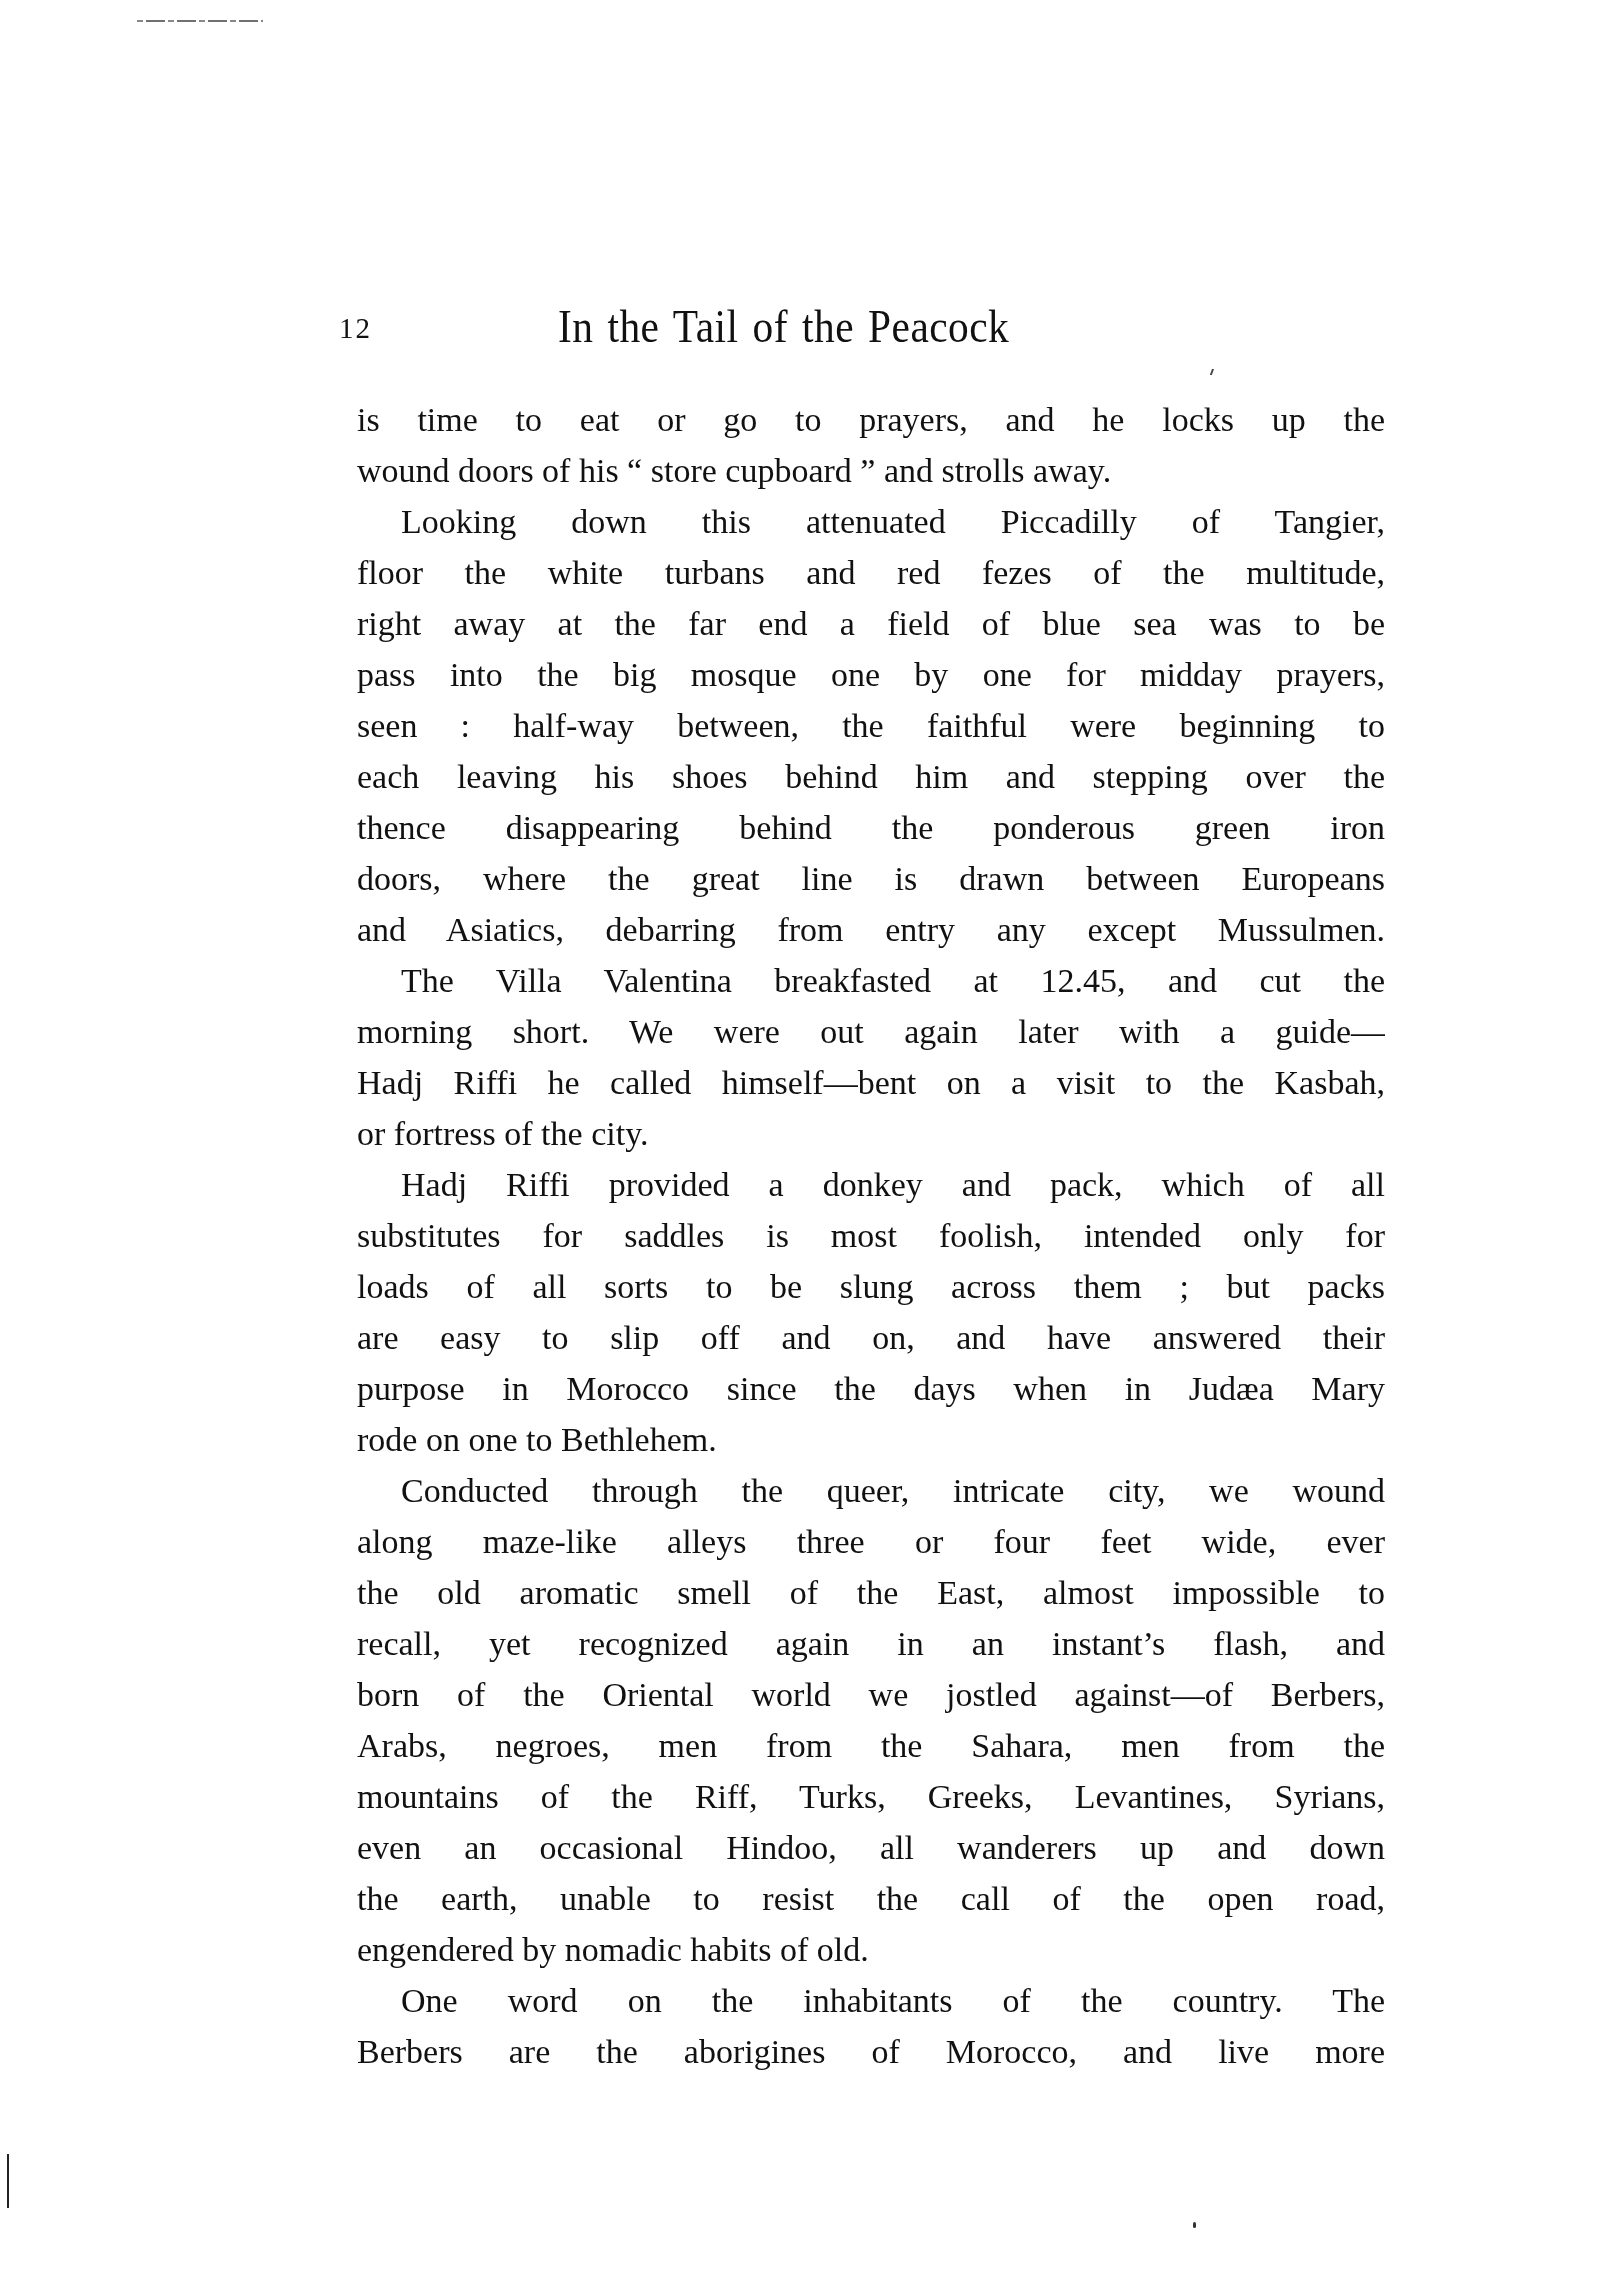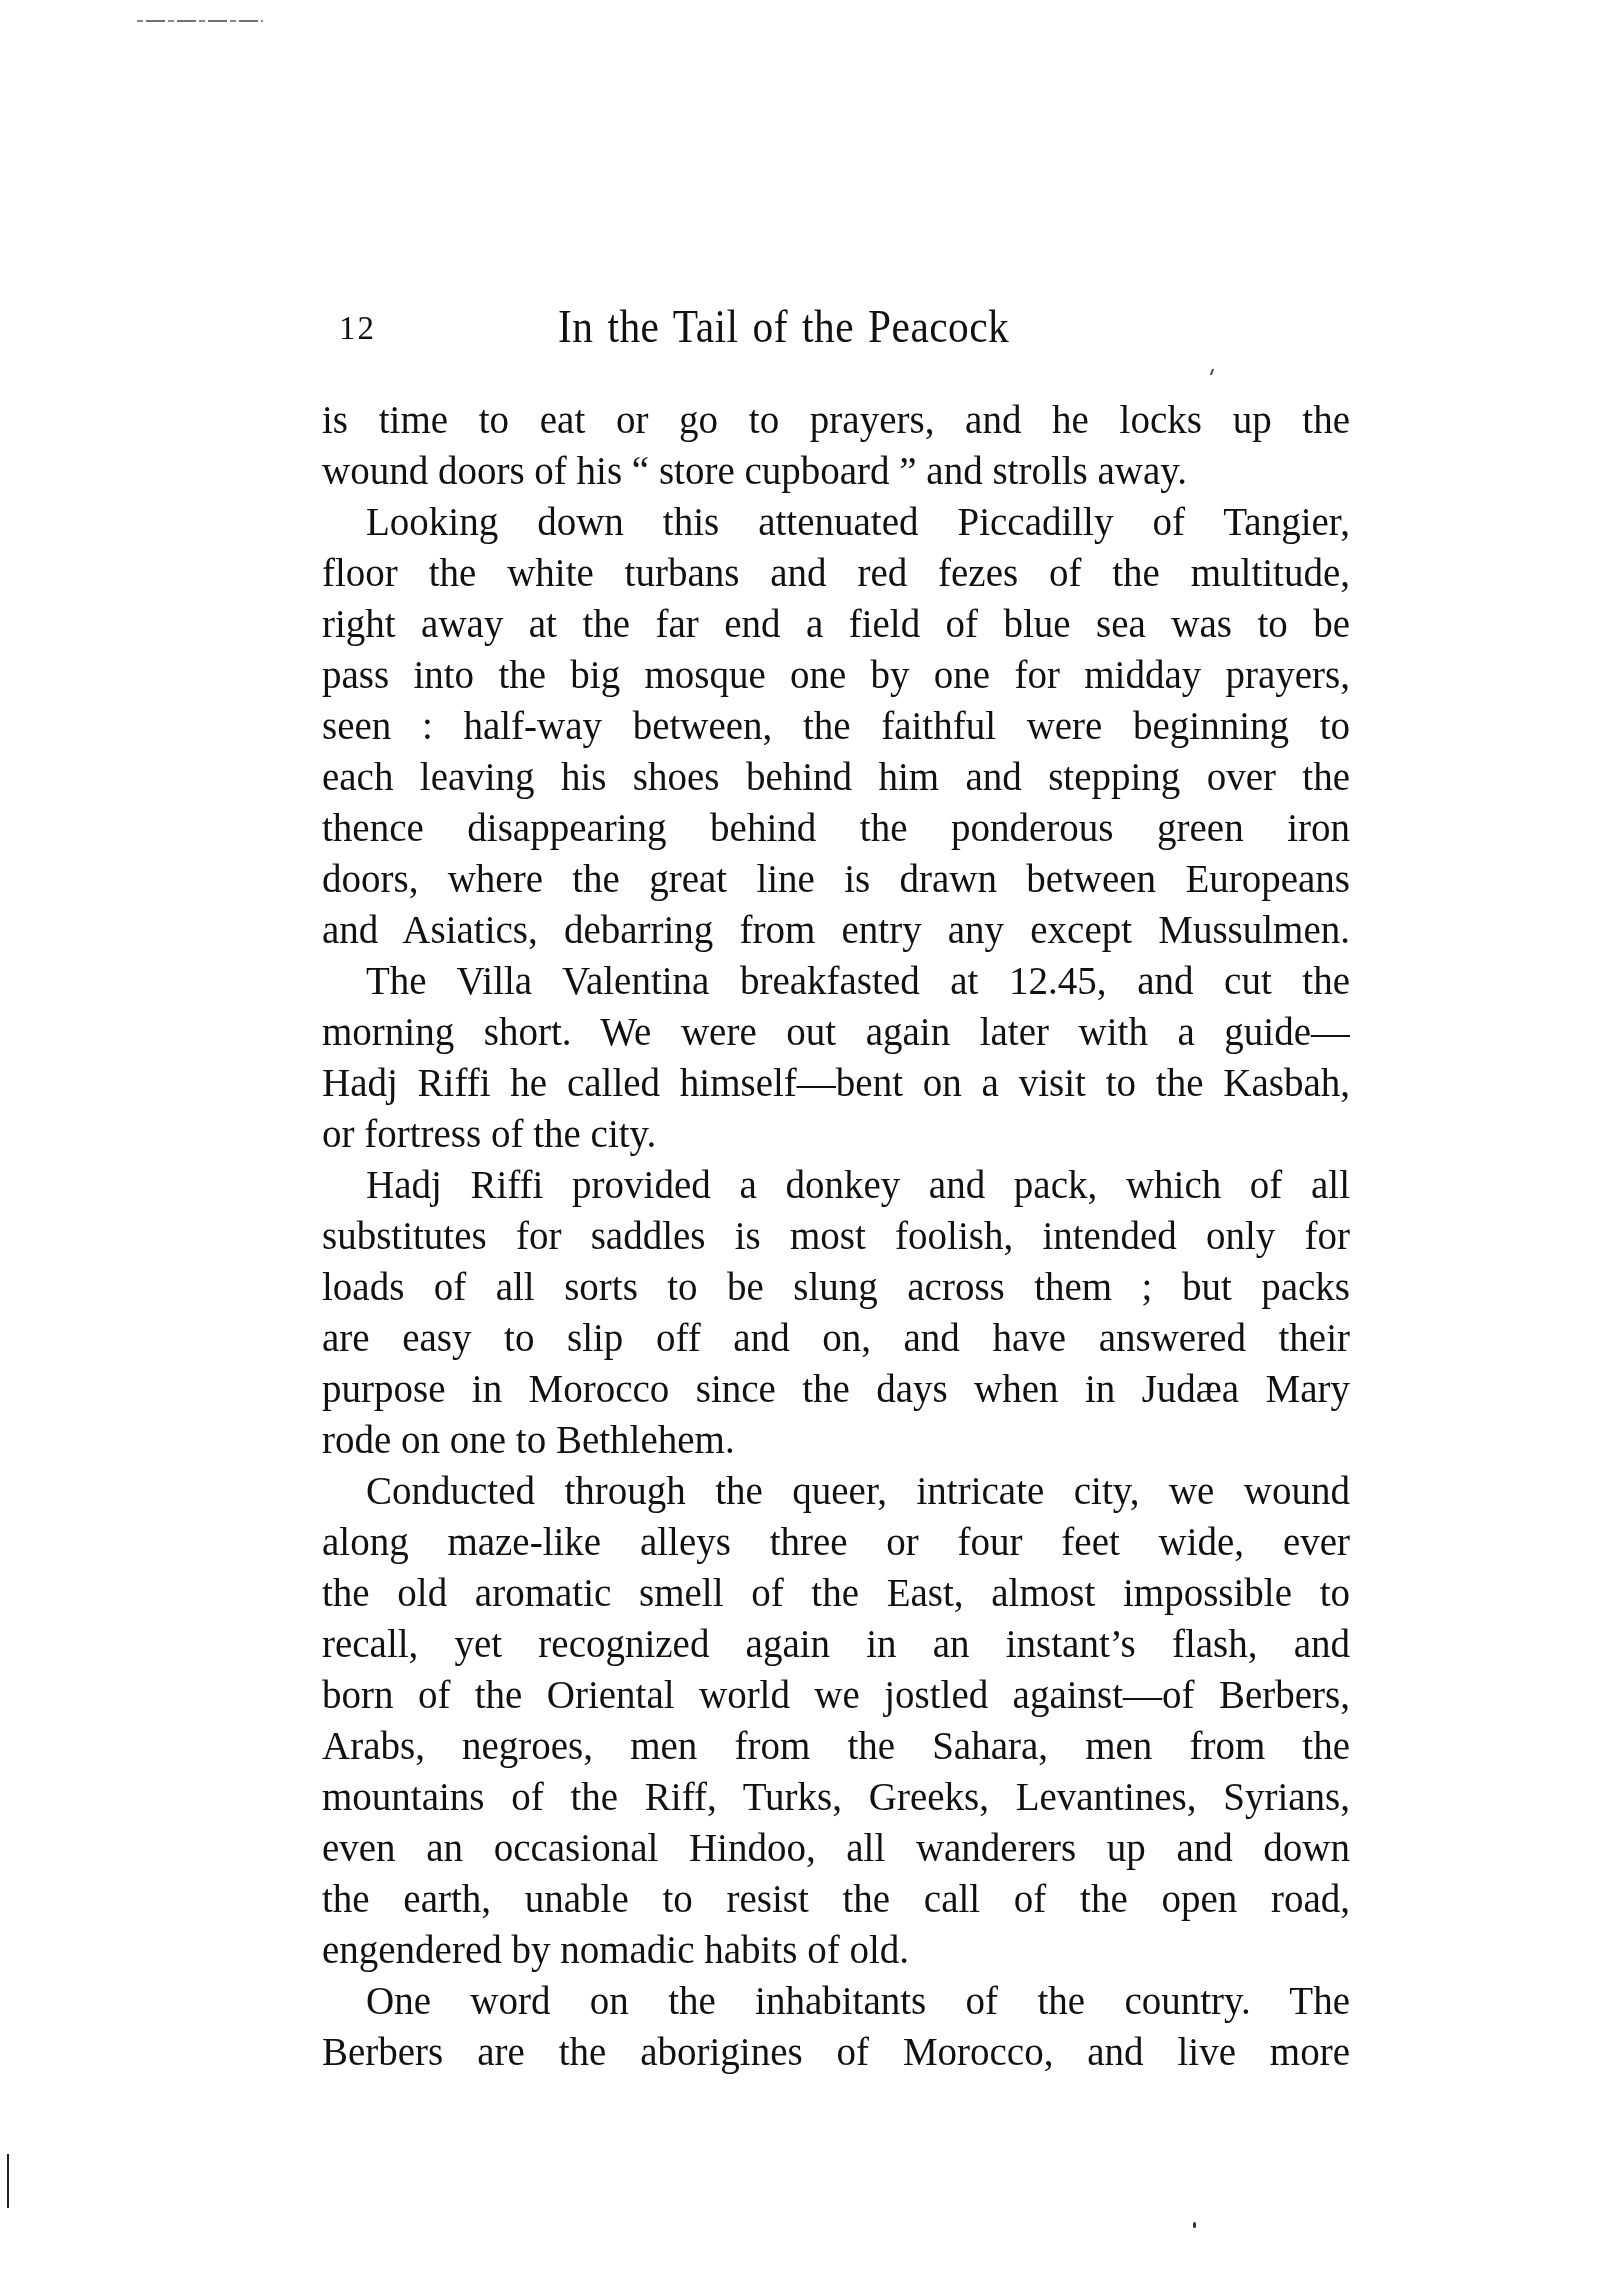--- a/index.html
+++ b/index.html
@@ -54,41 +54,41 @@
       position: absolute;
       left: 339px;
       top: 299px;
       width: 1030px;
       height: 65px;
     }
     .page-number {
       position: absolute;
       left: 0;
       top: 11px;
-      font-size: 33px;
+      font-size: 29px;
       letter-spacing: 1.9px;
       line-height: 37px;
     }
     .book-title {
       position: absolute;
       left: 219px;
       top: 0;
       font-size: 46px;
       line-height: 56px;
       letter-spacing: 0.5px;
       word-spacing: 3.7px;
       transform: scaleX(0.9);
       transform-origin: left top;
     }
     .text-block {
       position: absolute;
-      left: 322px;
+      left: 357px;
       top: 394px;
       width: 1028px;
-      font-size: 39px;
+      font-size: 34px;
       line-height: 51px;
       text-align: justify;
       text-align-last: left;
       hyphens: none;
     }
     .line {
       display: block;
       height: 51px;
       white-space: nowrap;
       text-align: justify;

